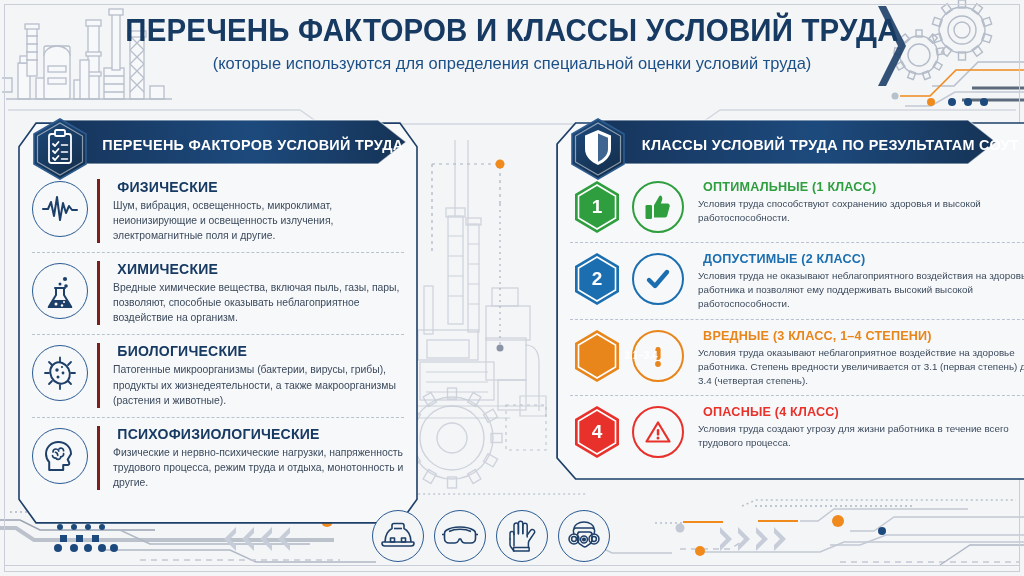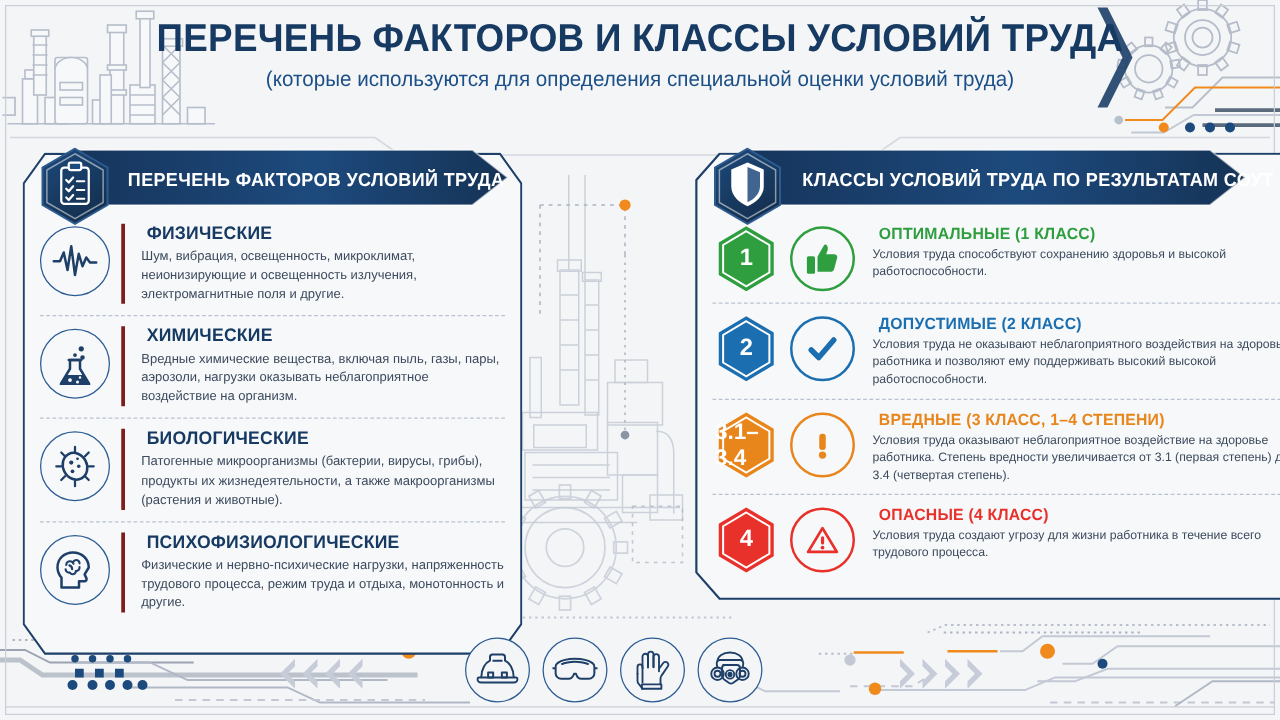--- a/index.html
+++ b/index.html
@@ -98,21 +98,21 @@
   
   #panel-right .row{padding:7px 12px 7px 16px;}
   .hex-num{
     flex:0 0 50px;width:50px;height:56px;position:relative;margin-top:2px;
   }
   .hex-num span{
     position:absolute;left:0;top:0;width:50px;height:56px;
     display:flex;align-items:center;justify-content:center;
     color:#fff;font-weight:bold;font-size:19px;z-index:2;
   }
-  .hex-num.small span{font-size:18px;}
+  .hex-num.small span{font-size:10px;margin-left:44px;}
   .cls-icon{
     flex:0 0 48px;width:48px;height:48px;border-radius:50%;
     border:2.2px solid currentColor;
     display:flex;align-items:center;justify-content:center;
     margin:4px 0 0 10px;
   }
   .cls-txt{flex:1;padding-left:14px;}
   .cls-title{
     font-size:13px;font-weight:bold;margin:2px 0 3px 0;letter-spacing:.2px;
     transform:scaleX(.97);white-space:nowrap;
@@ -468,21 +468,21 @@
             <g fill="#ffffff">
                 <circle cx="13" cy="30" r="1.5"></circle>
                 <circle cx="19" cy="31.5" r="1.2"></circle>
                 <circle cx="21" cy="28" r="1"></circle>
               </g>
             <path d="M12 14h10" stroke="#1d3f68" stroke-width="2" stroke-linecap="round"></path>
           </svg>
         </div>
         <div class="row-txt">
           <p class="row-title">ХИМИЧЕСКИЕ</p>
-          <p class="row-desc">Вредные химические вещества, включая пыль, газы, пары, аэрозоли, нагрузки оказывать неблагоприятное воздействие на организм.</p>
+          <p class="row-desc">Вредные химические вещества, включая пыль, газы, пары, позволяют, способные оказывать неблагоприятное воздействие на организм.</p>
         </div>
       </div>
 
       <div class="row">
         <div class="ic-circle">
           <svg width="34" height="34" viewBox="0 0 34 34">
             <ellipse cx="17" cy="17" rx="9.5" ry="11" transform="rotate(-28 17 17)" fill="none" stroke="#1d3f68" stroke-width="2"></ellipse>
             <g stroke="#1d3f68" stroke-width="1.8" stroke-linecap="round">
               <path d="M17 5.5V1.5M25 9l3-3M28 17h4M25 25l3 3M17 29v4M9 25l-3 3M6 17H2M9 9L6 6"></path>
             </g>

